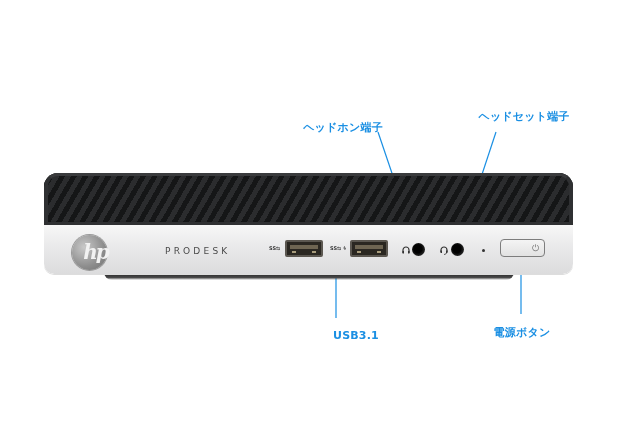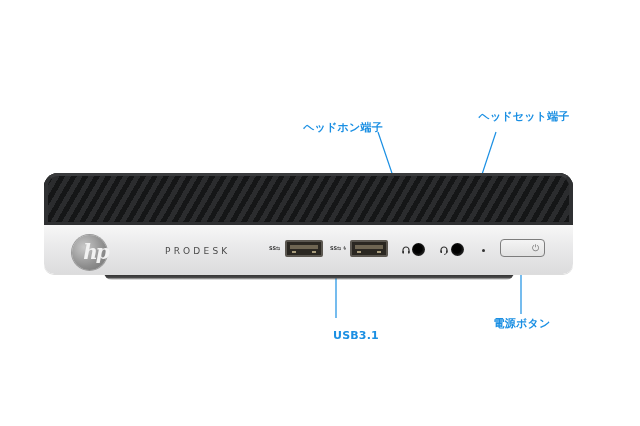--- a/index.html
+++ b/index.html
@@ -37,21 +37,21 @@
 <svg class="lines" width="640" height="426">
   <line x1="378" y1="132" x2="417" y2="247" stroke="#1a8fe3" stroke-width="1.2"></line>
   <line x1="496" y1="132" x2="458" y2="247" stroke="#1a8fe3" stroke-width="1.2"></line>
   <line x1="336" y1="250" x2="336" y2="318" stroke="#1a8fe3" stroke-width="1.2"></line>
   <line x1="521" y1="254" x2="521" y2="314" stroke="#1a8fe3" stroke-width="1.2"></line>
 </svg>
 
 <div class="label" style="left:343px;top:120px;">ヘッドホン端子</div>
 <div class="label" style="left:524px;top:109px;">ヘッドセット端子</div>
 <div class="label" style="left:336px;top:329px;margin-left:20px;">USB3.1</div>
-<div class="label" style="left:522px;top:316px;">電源ボタン</div>
+<div class="label" style="left:522px;top:325px;">電源ボタン</div>
 
 <div class="foot"></div>
 <div class="device">
   <div class="vent"></div>
   <div class="front"></div>
 </div>
 
 <div class="hplogo">
     <span>hp</span>
   </div>

